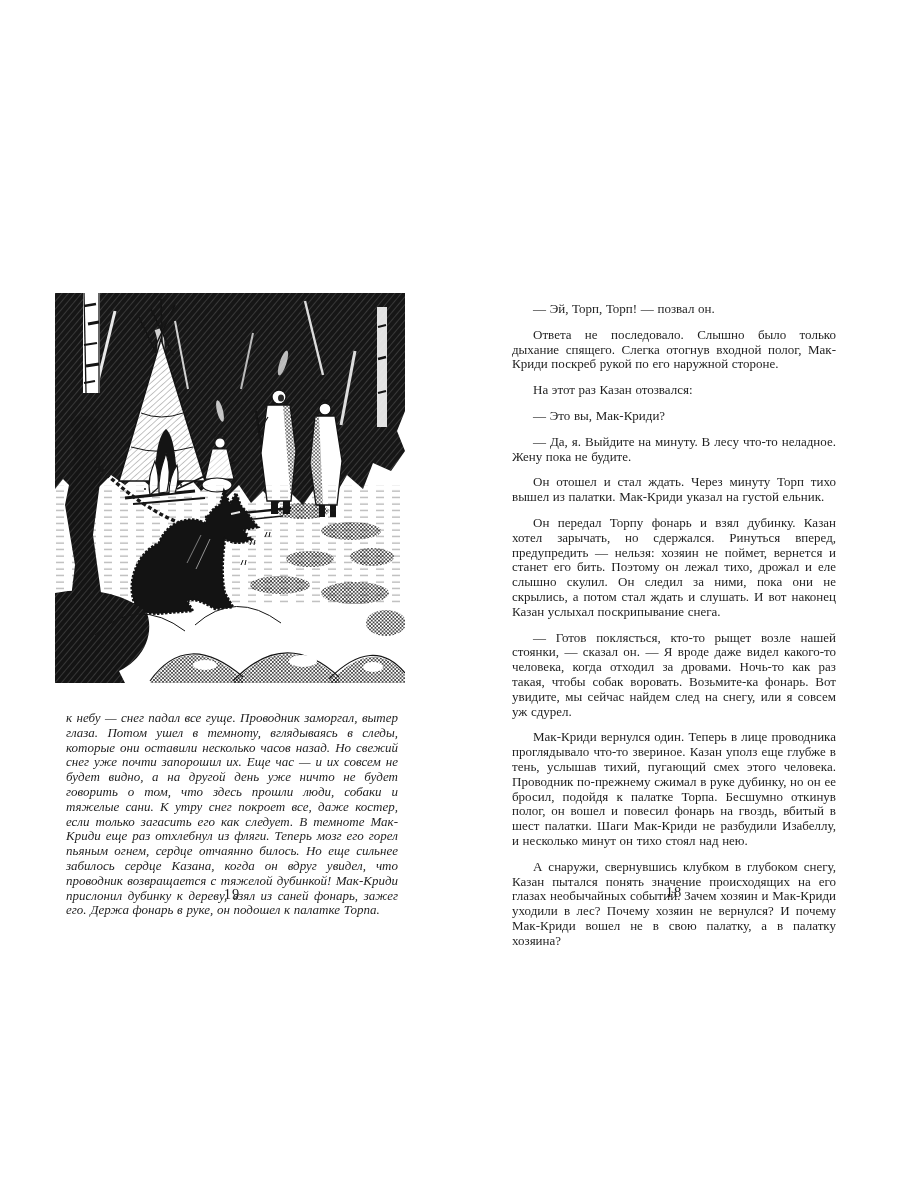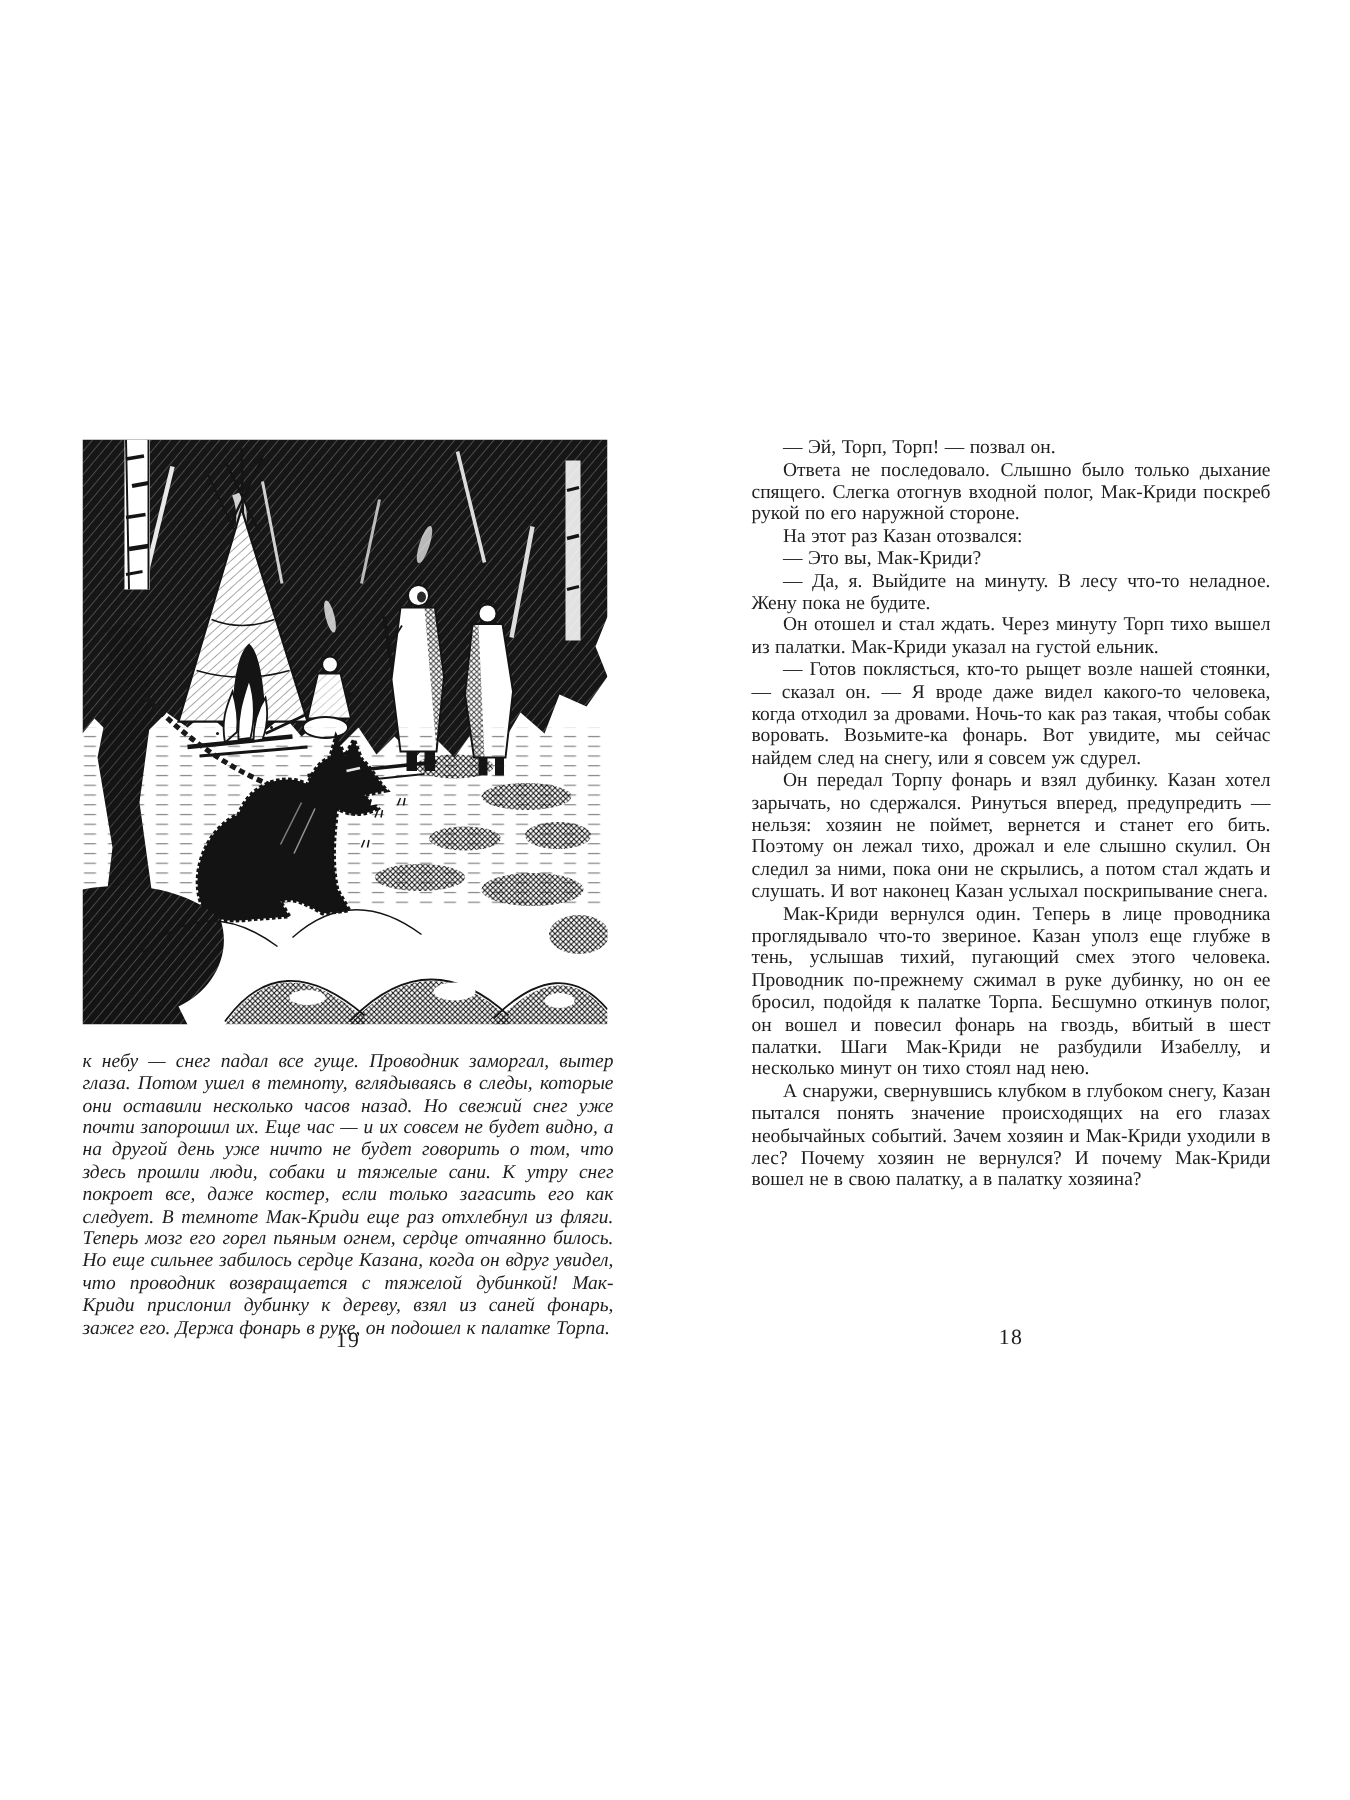--- a/index.html
+++ b/index.html
@@ -5,21 +5,21 @@
   html,body{margin:0;padding:0;background:#ffffff;}
   .spread{
     position:relative;width:900px;height:1200px;background:#ffffff;
     font-family:"Liberation Serif", serif;color:#1e1e1e;overflow:hidden;
   }
   .illustration-box{position:absolute;left:55px;top:293px;width:350px;height:390px;}
   .col{position:absolute;}
   .col-left{left:55px;top:700px;width:354px;}
   .col-right{left:501px;top:291px;width:346px;}
   p.para{
-    margin:0;text-align:justify;font-size:13px;line-height:14.8px;
+    margin:11px;text-align:justify;font-size:13px;line-height:14.8px;
     text-indent:21px;word-spacing:0.4px;
   }
   p.para.noindent{text-indent:0;font-style:italic;}
   .pagenum{
     position:absolute;text-align:center;font-size:14.5px;letter-spacing:1px;
   }
   .pagenum-left{left:55px;width:354px;top:886px;}
   .pagenum-right{left:501px;width:346px;top:884px;}
 </style>
 </head>
@@ -191,20 +191,20 @@
     </div>
   <div class="pagenum pagenum-left">19</div>
 
   <div class="col col-right">
       <p class="para">— Эй, Торп, Торп! — позвал он.</p>
       <p class="para">Ответа не последовало. Слышно было только дыхание спящего. Слегка отогнув входной полог, Мак-Криди поскреб рукой по его наружной стороне.</p>
       <p class="para">На этот раз Казан отозвался:</p>
       <p class="para">— Это вы, Мак-Криди?</p>
       <p class="para">— Да, я. Выйдите на минуту. В лесу что-то неладное. Жену пока не будите.</p>
       <p class="para">Он отошел и стал ждать. Через минуту Торп тихо вышел из палатки. Мак-Криди указал на густой ельник.</p>
+      <p class="para">Он передал Торпу фонарь и взял дубинку. Казан хотел зарычать, но сдержался. Ринуться вперед, предупредить — нельзя: хозяин не поймет, вернется и станет его бить. Поэтому он лежал тихо, дрожал и еле слышно скулил. Он следил за ними, пока они не скрылись, а потом стал ждать и слушать. И вот наконец Казан услыхал поскрипывание снега.</p>
       <p class="para">— Готов поклясться, кто-то рыщет возле нашей стоянки, — сказал он. — Я вроде даже видел какого-то человека, когда отходил за дровами. Ночь-то как раз такая, чтобы собак воровать. Возьмите-ка фонарь. Вот увидите, мы сейчас найдем след на снегу, или я совсем уж сдурел.</p>
-      <p class="para">Он передал Торпу фонарь и взял дубинку. Казан хотел зарычать, но сдержался. Ринуться вперед, предупредить — нельзя: хозяин не поймет, вернется и станет его бить. Поэтому он лежал тихо, дрожал и еле слышно скулил. Он следил за ними, пока они не скрылись, а потом стал ждать и слушать. И вот наконец Казан услыхал поскрипывание снега.</p>
       <p class="para">Мак-Криди вернулся один. Теперь в лице проводника проглядывало что-то звериное. Казан уполз еще глубже в тень, услышав тихий, пугающий смех этого человека. Проводник по-прежнему сжимал в руке дубинку, но он ее бросил, подойдя к палатке Торпа. Бесшумно откинув полог, он вошел и повесил фонарь на гвоздь, вбитый в шест палатки. Шаги Мак-Криди не разбудили Изабеллу, и несколько минут он тихо стоял над нею.</p>
       <p class="para">А снаружи, свернувшись клубком в глубоком снегу, Казан пытался понять значение происходящих на его глазах необычайных событий. Зачем хозяин и Мак-Криди уходили в лес? Почему хозяин не вернулся? И почему Мак-Криди вошел не в свою палатку, а в палатку хозяина?</p>
     </div>
   <div class="pagenum pagenum-right">18</div>
 
 </div>
 
 </body></html>

